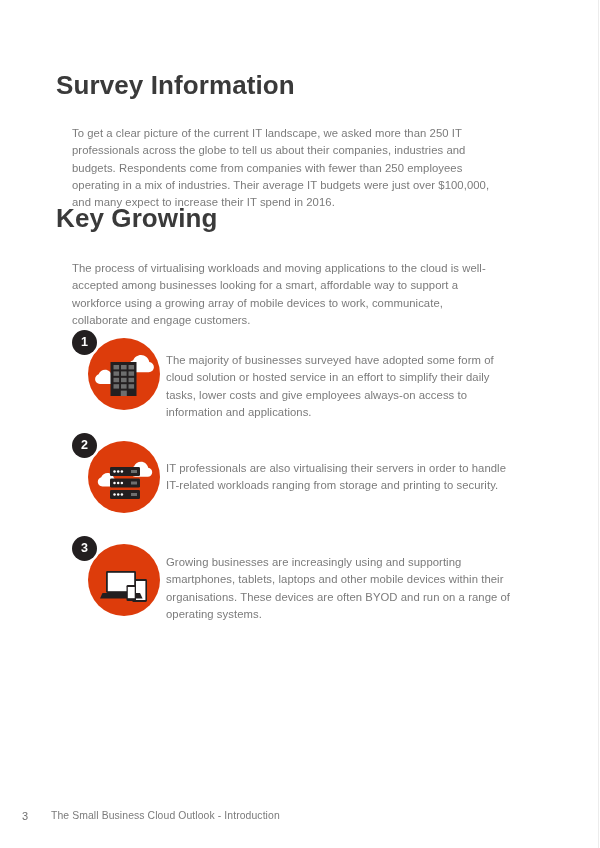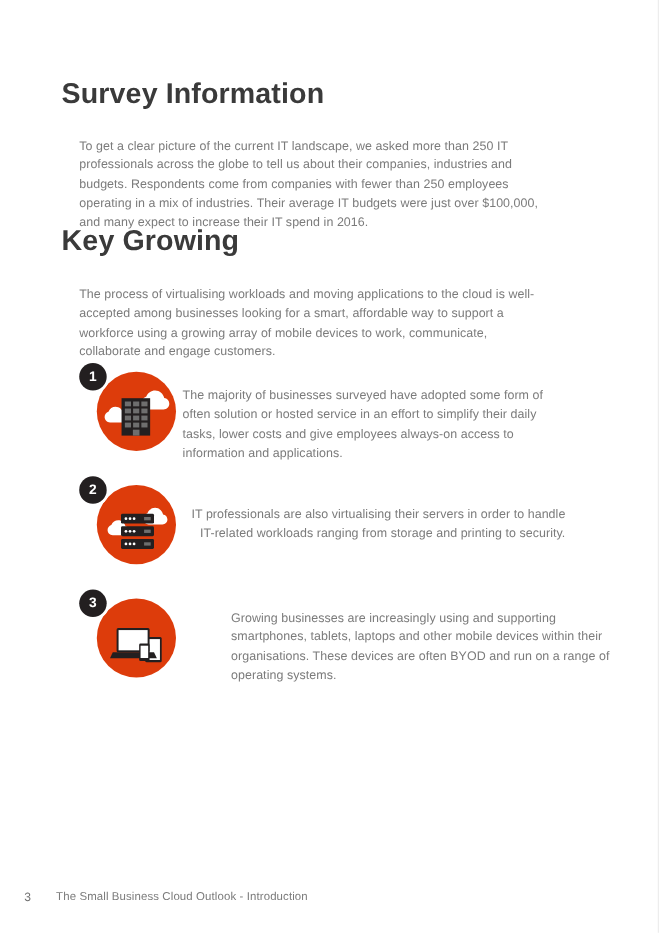--- a/index.html
+++ b/index.html
@@ -133,22 +133,22 @@
   .finding-text {
     position: absolute;
     left: 110px;
     top: 22px;
     width: 348px;
     font-size: 11.3px;
     line-height: 17.3px;
     color: #7b7b7b;
     letter-spacing: 0.06px;
   }
-  .finding-2 .finding-text { top: 27px; text-align: right; }
-  .finding-3 .finding-text { top: 18px; margin-left: 44px; }
+  .finding-2 .finding-text { top: 27px; }
+  .finding-3 .finding-text { top: 18px; }
 
   
   .footer {
     position: absolute;
     left: 0;
     bottom: 22px;
     width: 600px;
     height: 16px;
   }
   .footer-page-num {
@@ -210,21 +210,21 @@
                 <rect x="25.5" y="46.2" width="5.6" height="4.4"></rect>
                 <rect x="33" y="46.2" width="5.6" height="4.4"></rect>
                 <rect x="40.5" y="46.2" width="5.6" height="4.4"></rect>
               </g>
 
               <rect x="32.8" y="52.6" width="6" height="5.4" fill="#6e6e6e"></rect>
             </svg>
           </div>
           <div class="num-badge">1</div>
         </div>
-        <div class="finding-text">The majority of businesses surveyed have adopted some form of often solution or hosted service in an effort to simplify their daily tasks, lower costs and give employees always-on access to information and applications.</div>
+        <div class="finding-text">The majority of businesses surveyed have adopted some form of cloud solution or hosted service in an effort to simplify their daily tasks, lower costs and give employees always-on access to information and applications.</div>
       </div>
 
       <div class="finding finding-2">
         <div class="finding-badge-wrap">
           <div class="circle"></div>
           <div class="icon-art">
             <svg viewBox="0 0 72 72" width="72" height="72">
 
               <path d="M46 25.5c1.1-2.9 3.9-4.8 7-4.8 3.6 0 6.6 2.6 7.2 6.1 2.3.2 4 2.2 4 4.5 0 2.5-2 4.5-4.5 4.5H47.3c-2.9 0-5.2-2.3-5.2-5.2 0-2.3 1.5-4.3 3.9-5.1z" fill="#ffffff"></path>
 

